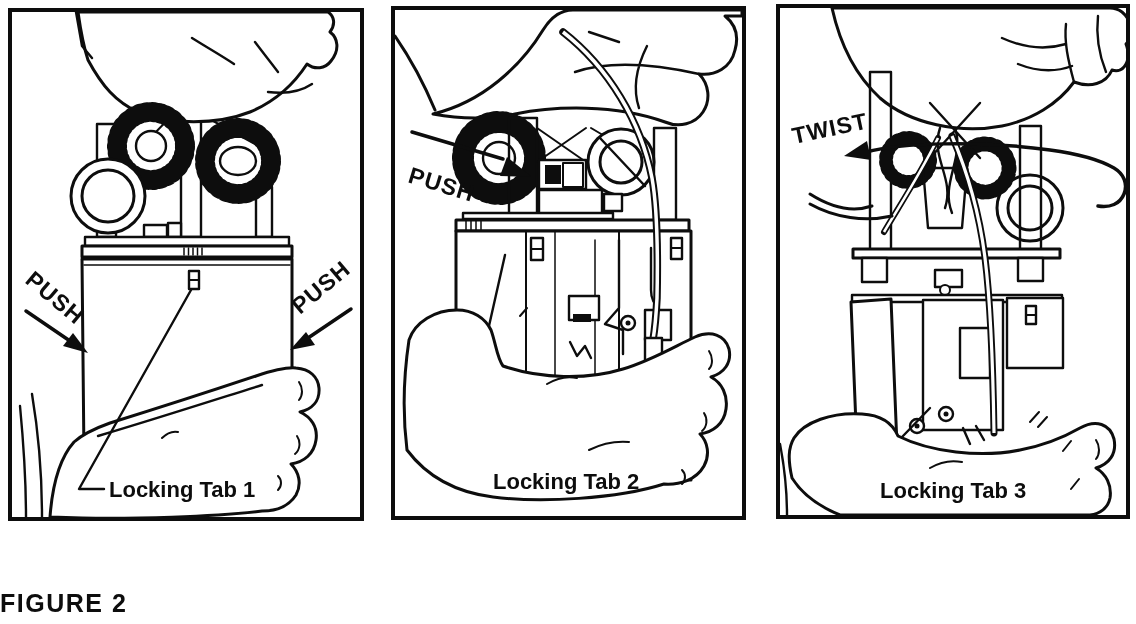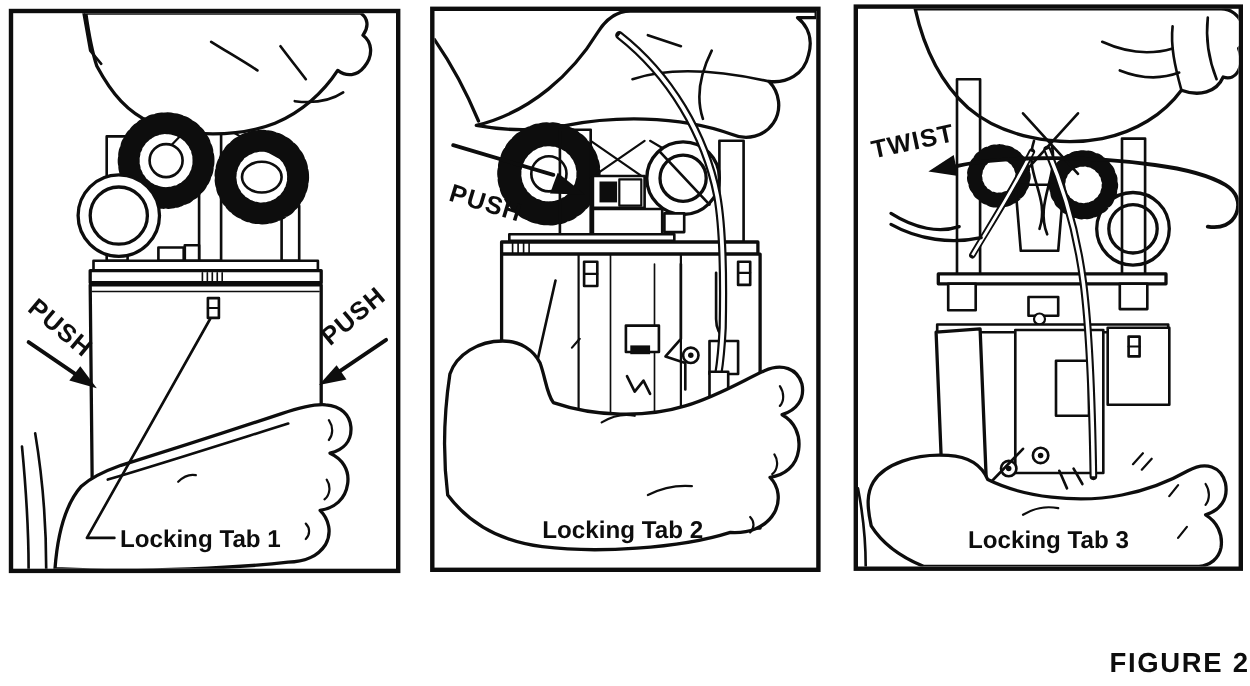--- a/index.html
+++ b/index.html
@@ -8,21 +8,21 @@
     font-family:"Liberation Sans",sans-serif;
   }
   .panel{
     position:absolute;background:#ffffff;border:4px solid #0d0d0d;box-sizing:border-box;
   }
   .panel svg{display:block;width:100%;height:100%;}
   #panel1{left:8px;top:8px;width:356px;height:513px;}
   #panel2{left:391px;top:6px;width:355px;height:514px;}
   #panel3{left:776px;top:4px;width:354px;height:515px;}
   .caption{
-    position:absolute;left:0;top:589px;width:100%;text-align:right;
+    position:absolute;left:0;top:589px;width:100%;text-align:left;
     font-size:25px;font-weight:bold;color:#0d0d0d;letter-spacing:1.5px;
   }
   .ink{stroke:#0d0d0d;fill:none;stroke-linecap:round;stroke-linejoin:round;}
   .w{fill:#ffffff;}
   .solid{fill:#0d0d0d;stroke:none;}
   text.lbl{font-family:"Liberation Sans",sans-serif;font-weight:bold;font-size:23px;fill:#0d0d0d;letter-spacing:1px;}
   text.callout{font-family:"Liberation Sans",sans-serif;font-weight:bold;font-size:22px;fill:#0d0d0d;}
 </style>
 </head>
 <body>

